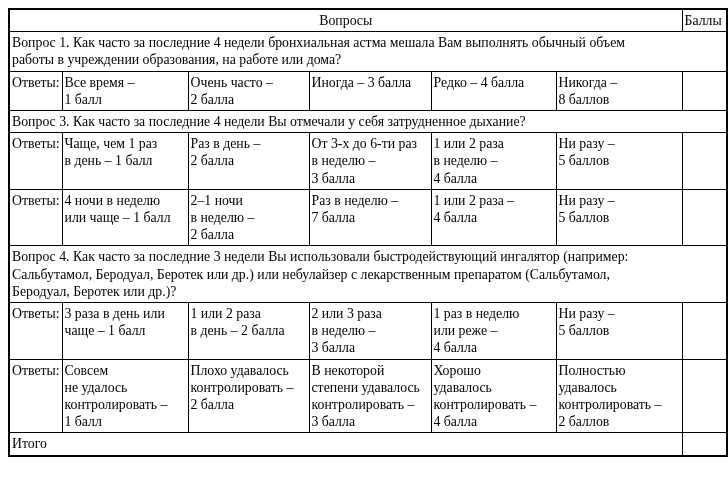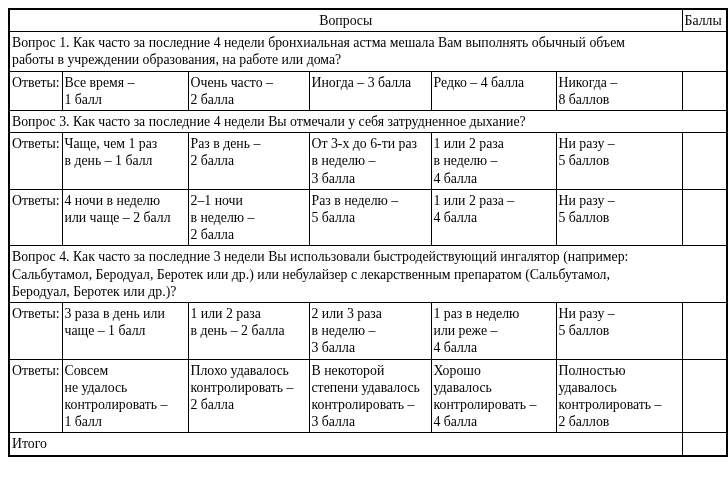--- a/index.html
+++ b/index.html
@@ -87,26 +87,26 @@
 в неделю –
 4 балла</td>
     <td>Ни разу –
 5 баллов</td>
     <td class="score-cell"></td>
   </tr>
 
   <tr>
     <td class="answers-label">Ответы:</td>
     <td>4 ночи в неделю
-или чаще – 2 балл</td>
+или чаще – 1 балл</td>
     <td>2–1 ночи
 в неделю –
 2 балла</td>
     <td>Раз в неделю –
-5 балла</td>
+7 балла</td>
     <td>1 или 2 раза –
 4 балла</td>
     <td>Ни разу –
 5 баллов</td>
     <td class="score-cell"></td>
   </tr>
 
   <tr>
     <td colspan="7" class="question-cell">Вопрос 4. Как часто за последние 3 недели Вы использовали быстродействующий ингалятор (например:
 Сальбутамол, Беродуал, Беротек или др.) или небулайзер с лекарственным препаратом (Сальбутамол,

